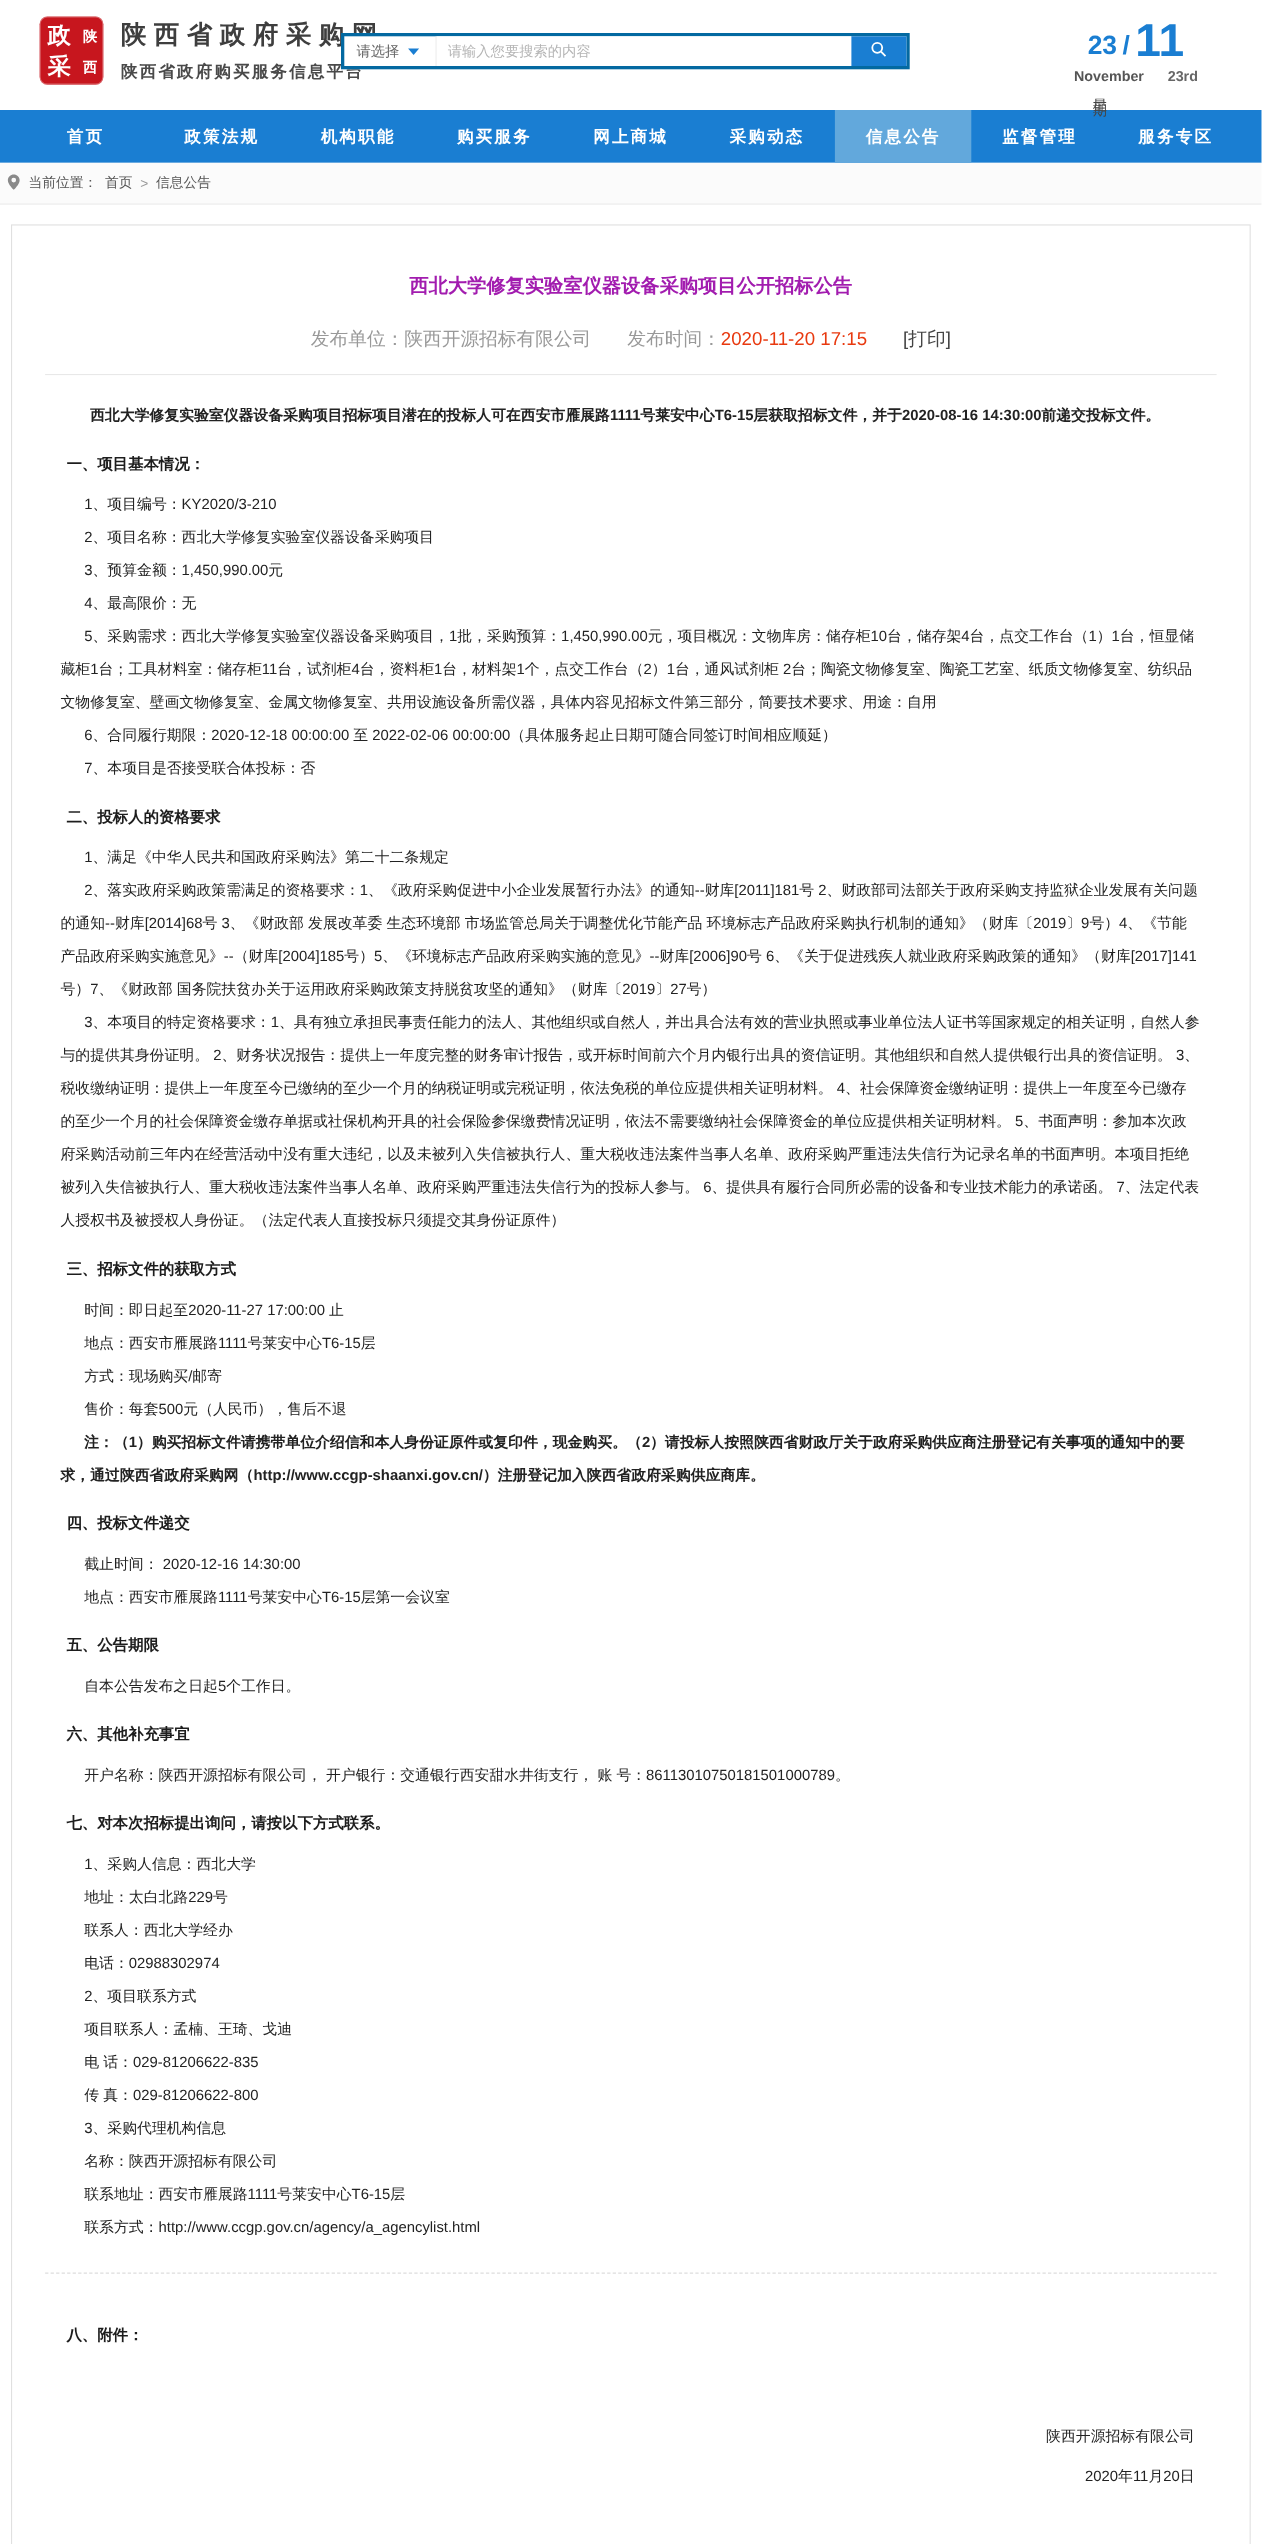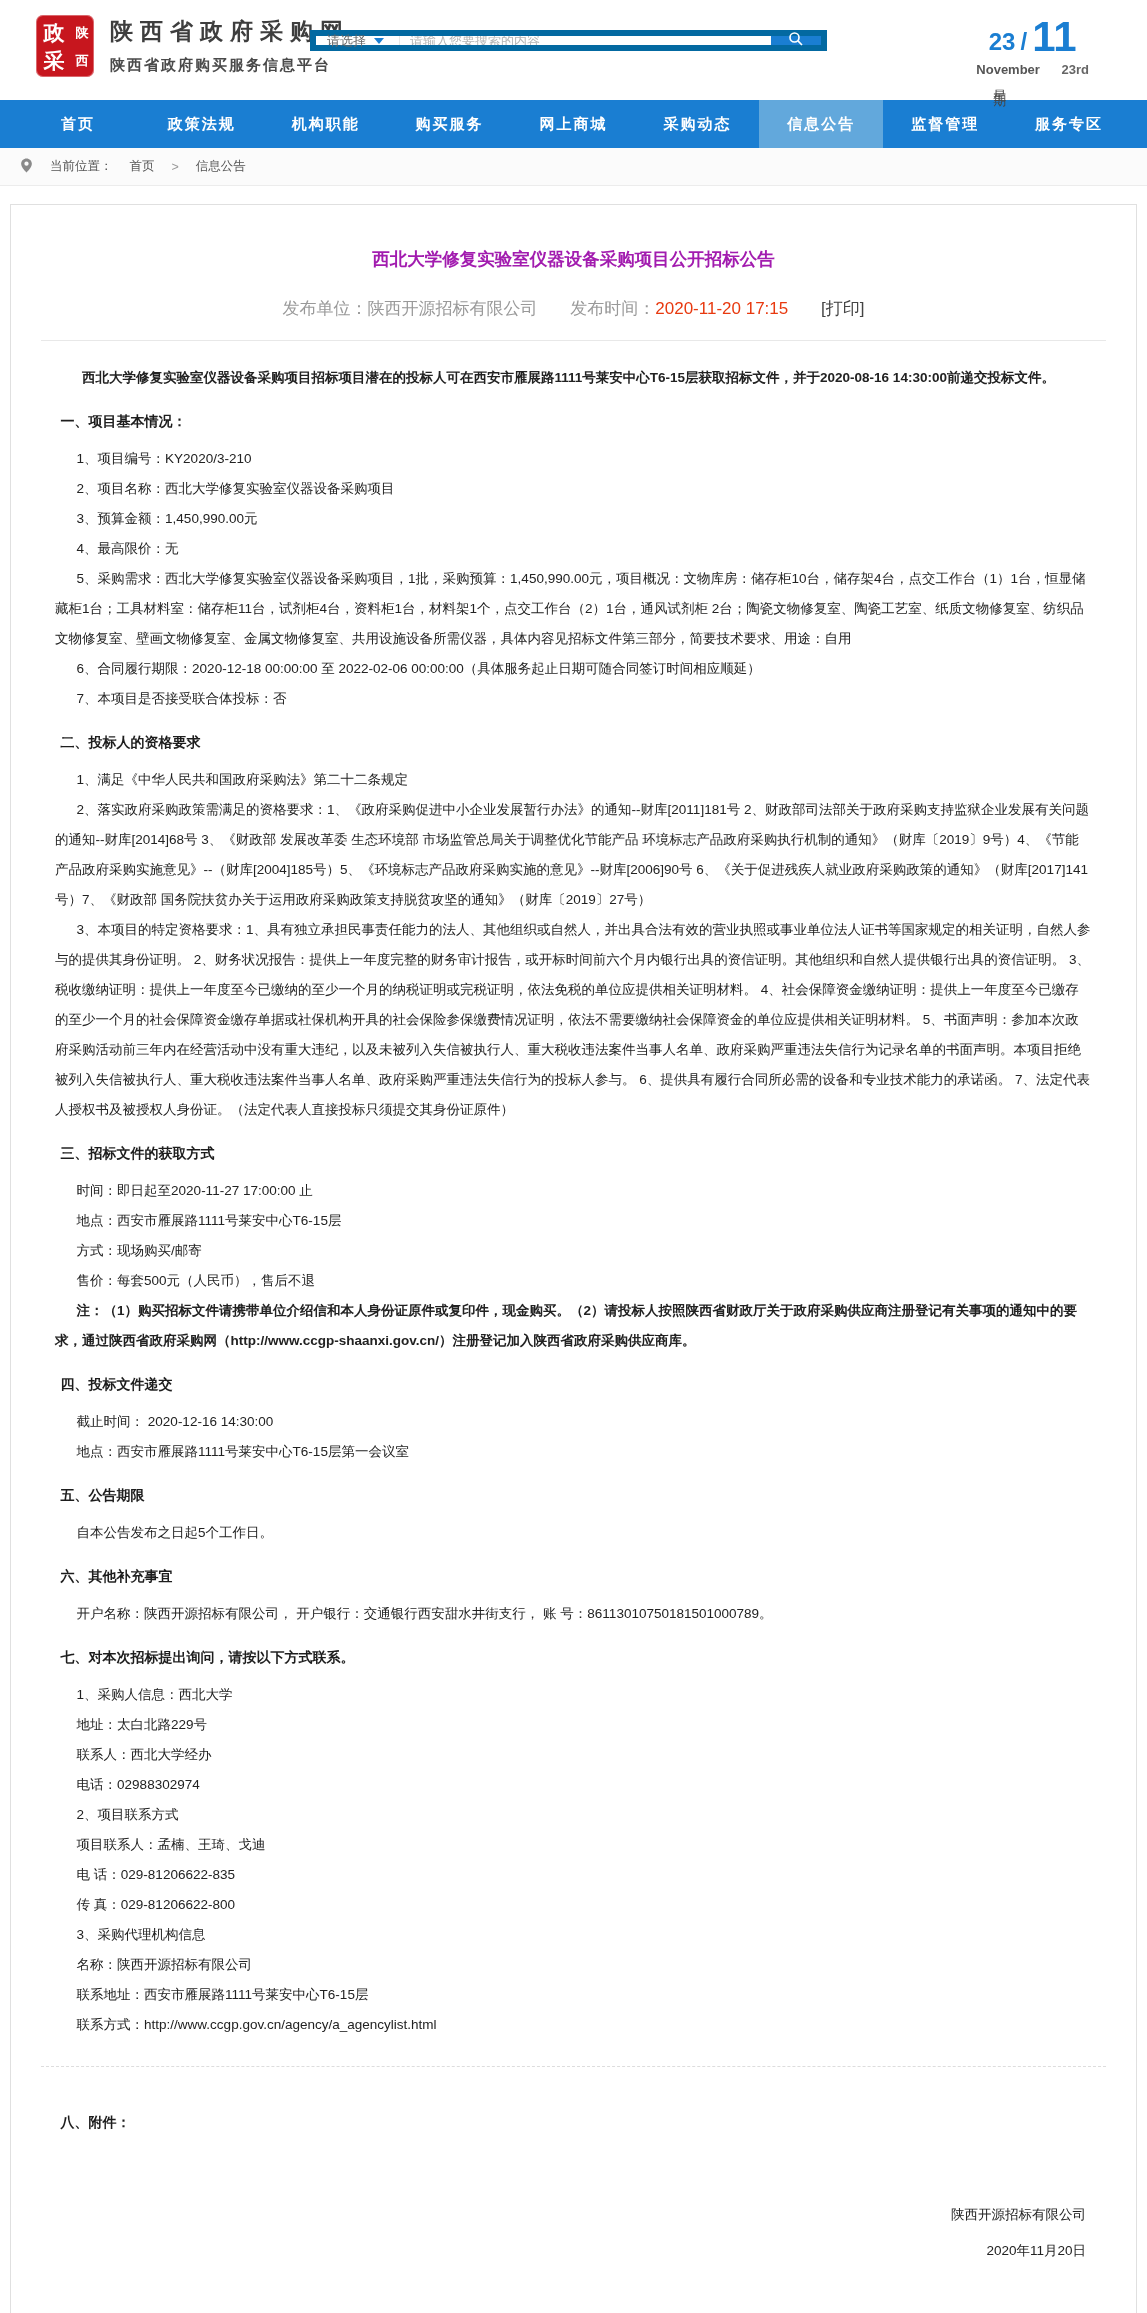--- a/index.html
+++ b/index.html
@@ -16,22 +16,22 @@
     display:grid; grid-template-columns:34px 22px; grid-template-rows:1fr 1fr;
     align-items:center; justify-items:center; padding:3px 1px;
     box-shadow:inset 0 0 0 1px rgba(255,255,255,.35);
   }
   .logo-seal .big { font-size:21px; font-weight:bold; line-height:1; }
   .logo-seal .small { font-size:13px; font-weight:bold; line-height:1; }
   .site-titles { position:absolute; left:110px; top:16px; }
   .site-title { font-size:23px; font-weight:bold; color:#3e3e3e; letter-spacing:7px; }
   .site-subtitle { font-size:15px; font-weight:bold; color:#4a4a4a; letter-spacing:2px; margin-top:9px; }
   .searchbar {
-    position:absolute; left:310px; top:30px; width:517px; height:21px;
-    border:6px solid #0369a1; display:flex; align-items:stretch; background:#fff;
+    position:absolute; left:310px; top:30px; width:517px; height:33px;
+    border:3px solid #0369a1; display:flex; align-items:stretch; background:#fff;
   }
   .search-select {
     width:84px; display:flex; align-items:center; gap:8px;
     padding-left:11px; font-size:13px; color:#666; cursor:pointer;
     border-right:1px solid #e8e8e8;
   }
   .caret-down { width:0; height:0; border-left:5px solid transparent; border-right:5px solid transparent; border-top:6px solid #1a7ed2; }
   .search-input { flex:1; border:none; outline:none; font-size:13px; color:#666; padding:0 10px; }
   .search-input::placeholder { color:#b5b5b5; }
   .search-btn { width:50px; background:#1a7ed2; border:none; cursor:pointer; display:flex; align-items:center; justify-content:center; }
@@ -46,22 +46,22 @@
   .weekday { writing-mode:vertical-rl; text-orientation:upright; font-size:13px; color:#444; margin-left:14px; letter-spacing:4px; padding-top:2px; }
   
   .nav { background:#1a7ed2; height:48px; display:flex; align-items:stretch; padding:0 16px; }
   .nav-item {
     flex:1; display:flex; align-items:center; justify-content:center;
     color:#fff; font-size:15px; font-weight:bold; letter-spacing:2px; cursor:pointer; white-space:nowrap;
   }
   .nav-item.active { background:#62a8dc; }
   
   .breadcrumb {
-    height:38px; display:flex; align-items:center; gap:17px;
-    padding-left:20px; font-size:12.5px; color:#555; background:#fbfbfb;
+    height:38px; display:flex; align-items:center; gap:7px;
+    padding-left:6px; font-size:12.5px; color:#555; background:#fbfbfb;
     border-bottom:1px solid #ececec;
   }
   .breadcrumb .link { cursor:pointer; }
   .crumb-sep { color:#999; }
   
   .card { margin:18px 10px 30px; border:1px solid #e0e0e0; padding:42px 44px 70px; background:#fff; min-height:1880px; }
   .a-title { margin:0; text-align:center; font-size:17.5px; font-weight:bold; color:#a21caf; }
   .a-meta { text-align:center; font-size:17px; color:#999; margin:26px 0 20px; }
   .a-meta .seg { margin:0 14px; }
   .a-meta .red { color:#e8390f; }

